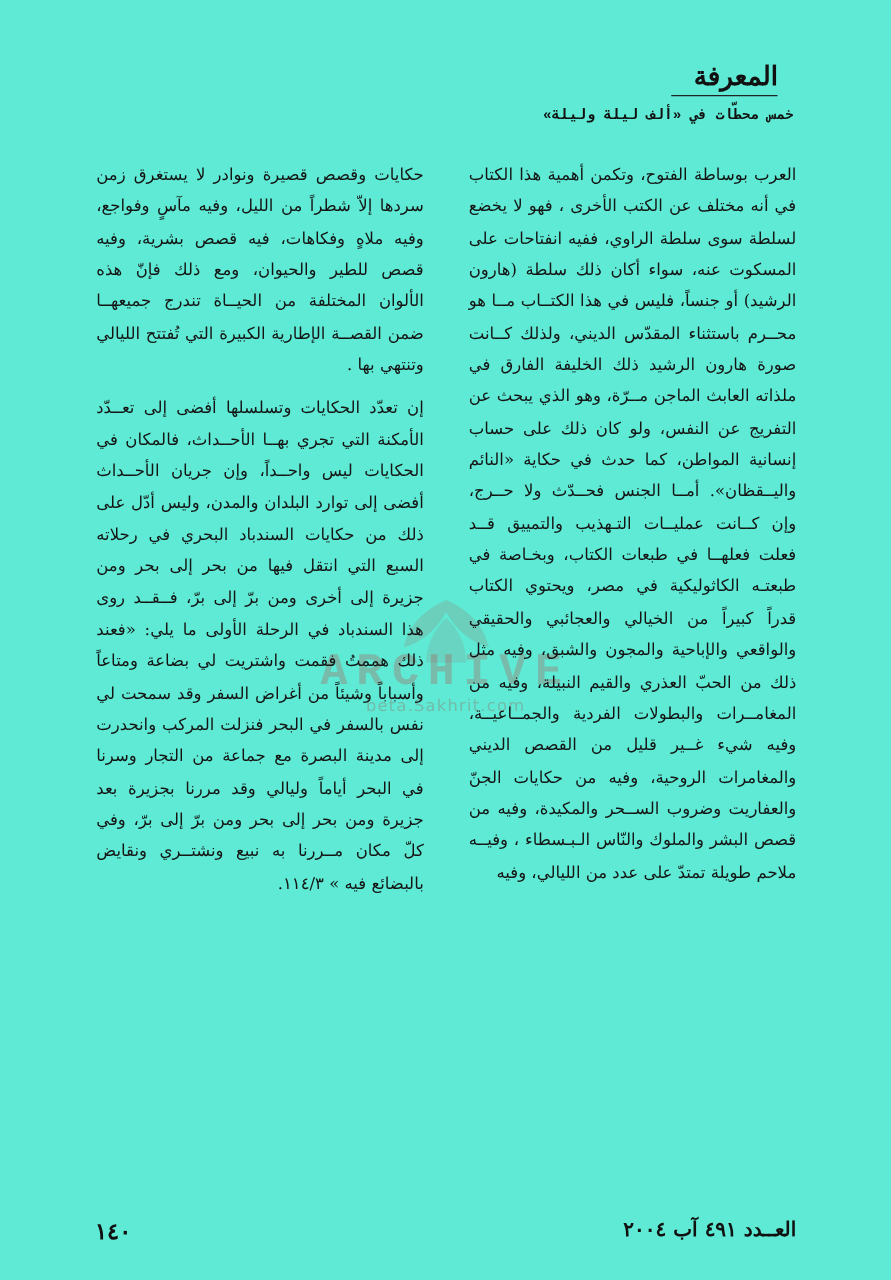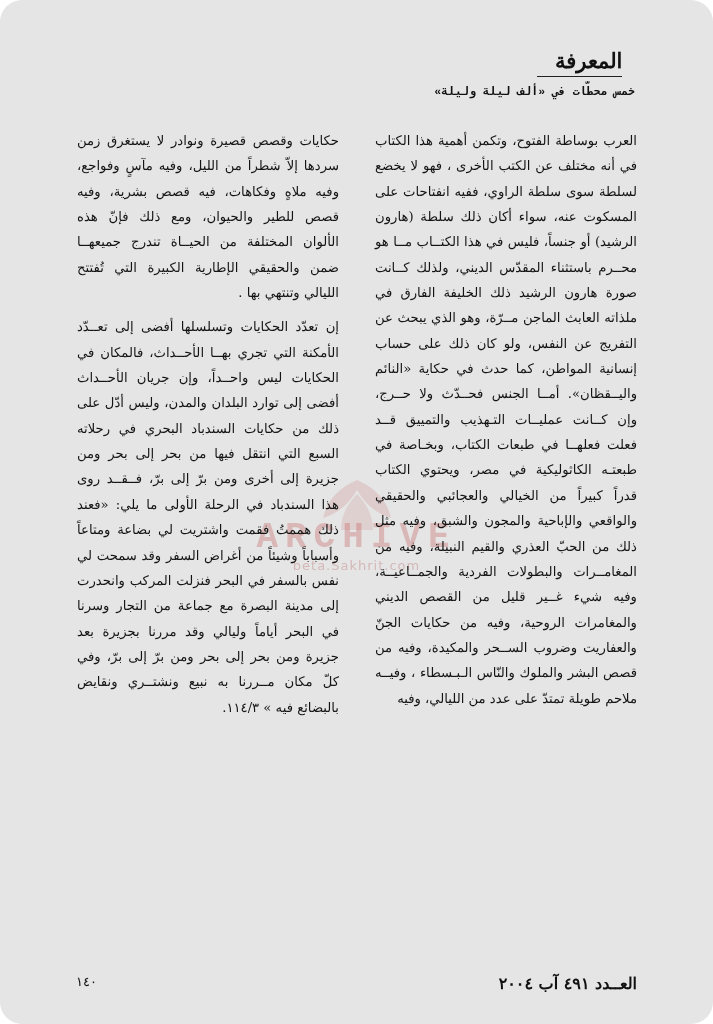--- a/index.html
+++ b/index.html
@@ -12,22 +12,21 @@
     height: 1024px;
     position: relative;
     overflow: hidden;
     font-family: "DejaVu Sans", sans-serif;
     color: #111111;
   }
 
   .page {
     position: absolute;
     inset: 0;
-    background: #e5e5e5;
-    border-radius: 22px;
+    background: #5eead4;
   }
 
   
   .masthead {
     position: absolute;
     top: 48px;
     right: 36px;
     width: 140px;
     text-align: left;
     direction: rtl;
@@ -98,22 +97,22 @@
     right: 76px;
     left: 76px;
     height: 24px;
     direction: rtl;
     font-family: "DejaVu Serif", serif;
   }
   .footer-left {
     position: absolute;
     left: 0;
     top: 2px;
-    font-size: 13px;
-    font-weight: normal;
+    font-size: 18px;
+    font-weight: bold;
     color: #111;
   }
   .footer-right {
     position: absolute;
     right: 0;
     top: 2px;
     font-size: 16px;
     font-weight: bold;
     color: #111;
     letter-spacing: 0.5px;
@@ -171,21 +170,21 @@
     </svg>
     <div class="wm-word">ARCHIVE</div>
     <div class="wm-sub">beta.Sakhrit.com</div>
   </div>
 
   <div class="columns">
     <div class="col">
       <p class="tracked">العرب بوساطة الفتوح، وتكمن أهمية هذا الكتاب في أنه مختلف عن الكتب الأخرى ، فهو لا يخضع لسلطة سوى سلطة الراوي، ففيه انفتاحات على المسكوت عنه، سواء أكان ذلك سلطة (هارون الرشيد) أو جنساً، فليس في هذا الكتــاب مــا هو محــرم باستثناء المقدّس الديني، ولذلك كــانت صورة هارون الرشيد ذلك الخليفة الفارق في ملذاته العابث الماجن مــرّة، وهو الذي يبحث عن التفريج عن النفس، ولو كان ذلك على حساب إنسانية المواطن، كما حدث في حكاية «النائم واليــقظان». أمــا الجنس فحــدّث ولا حــرج، وإن كــانت عمليــات التـهذيب والتمييق قــد فعلت فعلهــا في طبعات الكتاب، وبخـاصة في طبعتـه الكاثوليكية في مصر، ويحتوي الكتاب قدراً كبيراً من الخيالي والعجائبي والحقيقي والواقعي والإباحية والمجون والشبق، وفيه مثل ذلك من الحبّ العذري والقيم النبيلة، وفيه من المغامــرات والبطولات الفردية والجمــاعيــة، وفيه شيء غــير قليل من القصص الديني والمغامرات الروحية، وفيه من حكايات الجنّ والعفاريت وضروب الســحر والمكيدة، وفيه من قصص البشر والملوك والنّاس الـبـسطاء ، وفيــه ملاحم طويلة تمتدّ على عدد من الليالي، وفيه</p>
     </div>
     <div class="col">
-      <p class="tracked">حكايات وقصص قصيرة ونوادر لا يستغرق زمن سردها إلاّ شطراً من الليل، وفيه مآسٍ وفواجع، وفيه ملاهٍ وفكاهات، فيه قصص بشرية، وفيه قصص للطير والحيوان، ومع ذلك فإنّ هذه الألوان المختلفة من الحيــاة تندرج جميعهــا ضمن والحقيقي الإطارية الكبيرة التي تُفتتح الليالي وتنتهي بها .</p>
+      <p class="tracked">حكايات وقصص قصيرة ونوادر لا يستغرق زمن سردها إلاّ شطراً من الليل، وفيه مآسٍ وفواجع، وفيه ملاهٍ وفكاهات، فيه قصص بشرية، وفيه قصص للطير والحيوان، ومع ذلك فإنّ هذه الألوان المختلفة من الحيــاة تندرج جميعهــا ضمن القصــة الإطارية الكبيرة التي تُفتتح الليالي وتنتهي بها .</p>
       <p class="tracked gap">إن تعدّد الحكايات وتسلسلها أفضى إلى تعــدّد الأمكنة التي تجري بهــا الأحــداث، فالمكان في الحكايات ليس واحــداً، وإن جريان الأحــداث أفضى إلى توارد البلدان والمدن، وليس أدّل على ذلك من حكايات السندباد البحري في رحلاته السبع التي انتقل فيها من بحر إلى بحر ومن جزيرة إلى أخرى ومن برّ إلى برّ، فــقــد روى هذا السندباد في الرحلة الأولى ما يلي: «فعند ذلك هممتُ فقمت واشتريت لي بضاعة ومتاعاً وأسباباً وشيئاً من أغراض السفر وقد سمحت لي نفس بالسفر في البحر فنزلت المركب وانحدرت إلى مدينة البصرة مع جماعة من التجار وسرنا في البحر أياماً وليالي وقد مررنا بجزيرة بعد جزيرة ومن بحر إلى بحر ومن برّ إلى برّ، وفي كلّ مكان مــررنا به نبيع ونشتــري ونقايض بالبضائع فيه » ١١٤/٣.</p>
     </div>
   </div>
 
   <div class="footer">
     <div class="footer-right">العــدد ٤٩١ آب ٢٠٠٤</div>
     <div class="footer-left">١٤٠</div>
   </div>
 
 </div>

